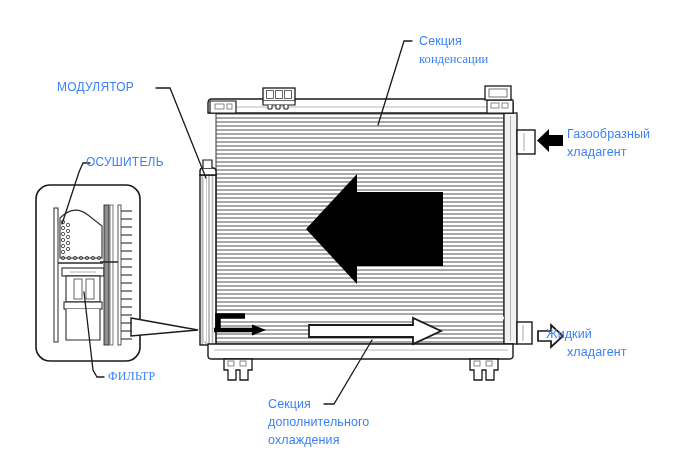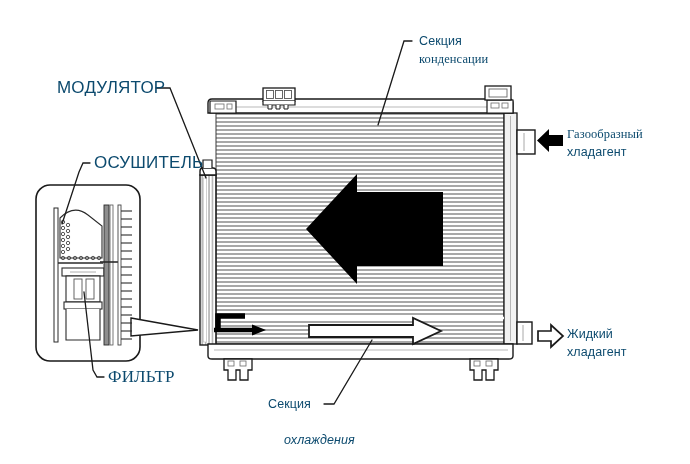--- a/index.html
+++ b/index.html
@@ -16,26 +16,26 @@
     position: relative;
     width: 690px;
     height: 464px;
     background: #ffffff;
     overflow: hidden;
   }
   .lbl {
     position: absolute;
     font-size: 12.5px;
     line-height: 15px;
-    color: #0c4a6e;
+    color: #3b82f6;
     white-space: pre;
     letter-spacing: 0.1px;
   }
   .lbl.cap {
-    font-size: 17px;
+    font-size: 12px;
     letter-spacing: 0.2px;
   }
   svg.art {
     position: absolute;
     left: 0;
     top: 0;
     width: 690px;
     height: 464px;
   }
 </style>
@@ -248,29 +248,30 @@
       <path d="M104 377 L97 377 L93 370 L84 292"></path>
 
       <path d="M412 41 L404 41 L378 125"></path>
 
       <path d="M324 404 L334 404 L372 340"></path>
     </g>
   </svg>
 
   <div class="lbl cap" style="left:57px; top:80px;">МОДУЛЯТОР</div>
 
-  <div class="lbl cap" style="left:86px; top:155px;margin-left:8px;">ОСУШИТЕЛЬ</div>
+  <div class="lbl cap" style="left:86px; top:155px;">ОСУШИТЕЛЬ</div>
 
   <div class="lbl cap" style="left:108px; top:369px;font-family:Liberation Serif, serif;">ФИЛЬТР</div>
 
   <div class="lbl" style="left:419px; top:34px;">Секция</div>
   <div class="lbl" style="left:419px; top:52px;font-family:Liberation Serif, serif;">конденсации</div>
 
   <div class="lbl" style="left:268px; top:397px;">Секция</div>
-  <div class="lbl" style="left:284px; top:433px;font-style:italic;">охлаждения</div>
-
-  <div class="lbl" style="left:567px; top:127px;font-family:Liberation Serif, serif;">Газообразный</div>
+  <div class="lbl" style="left:268px; top:415px;">дополнительного</div>
+  <div class="lbl" style="left:268px; top:433px;">охлаждения</div>
+
+  <div class="lbl" style="left:567px; top:127px;">Газообразный</div>
   <div class="lbl" style="left:567px; top:145px;">хладагент</div>
 
-  <div class="lbl" style="left:567px; top:327px;">Жидкий</div>
+  <div class="lbl" style="left:546px; top:327px;">Жидкий</div>
   <div class="lbl" style="left:567px; top:345px;">хладагент</div>
 
 </div>
 
 </body></html>

